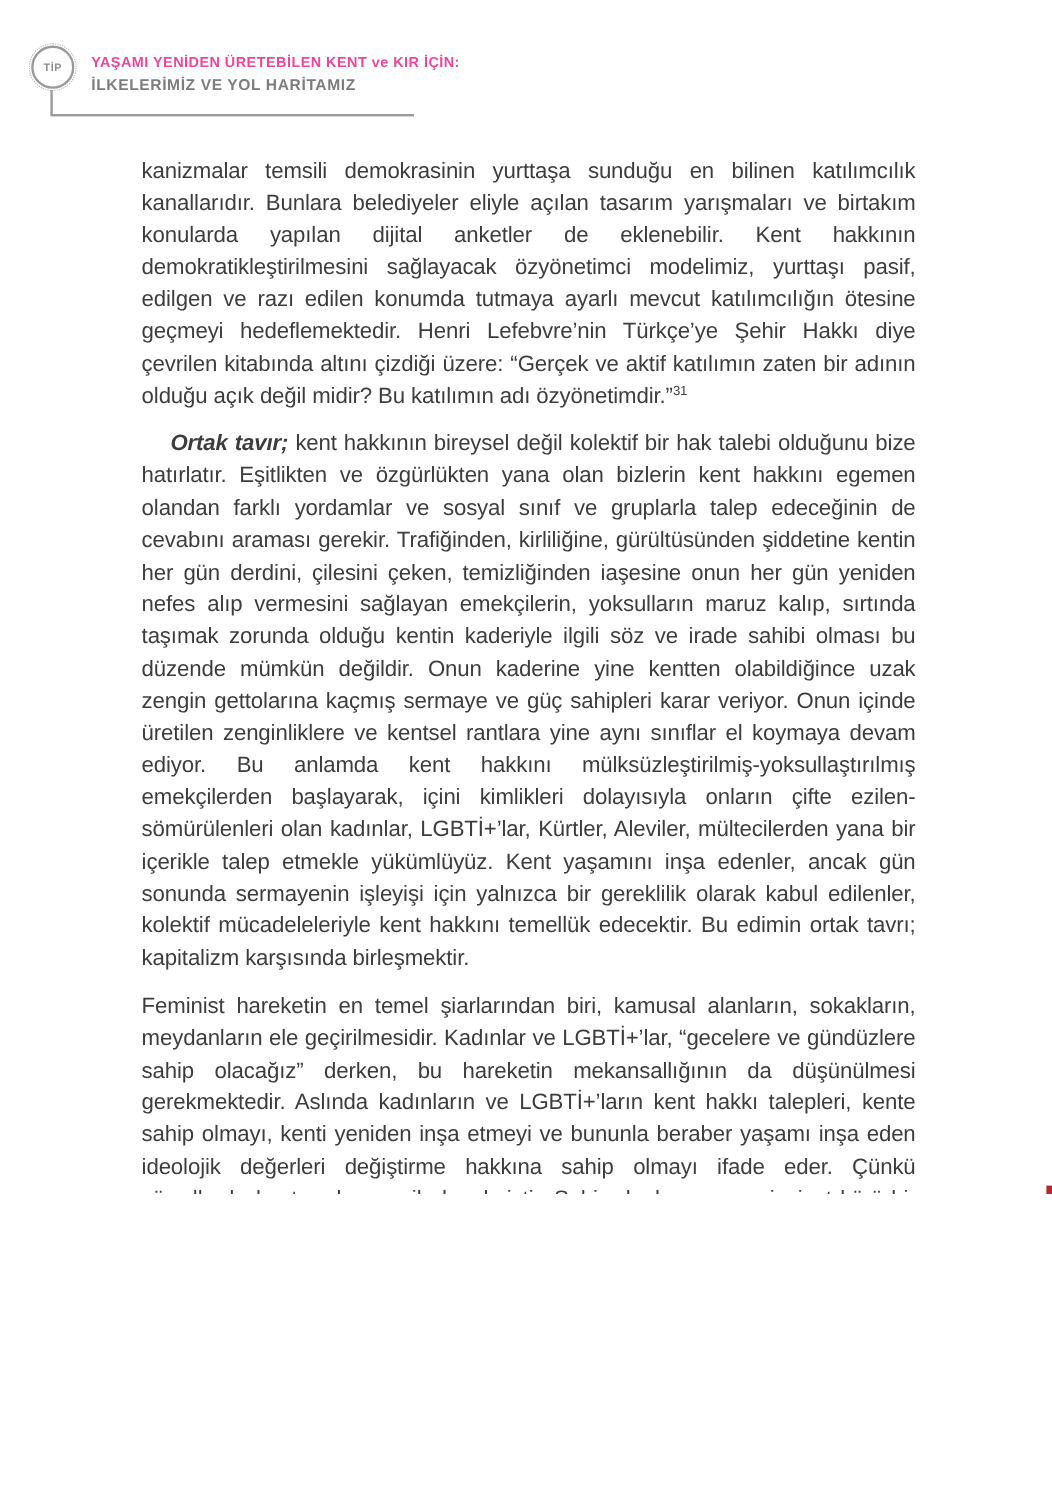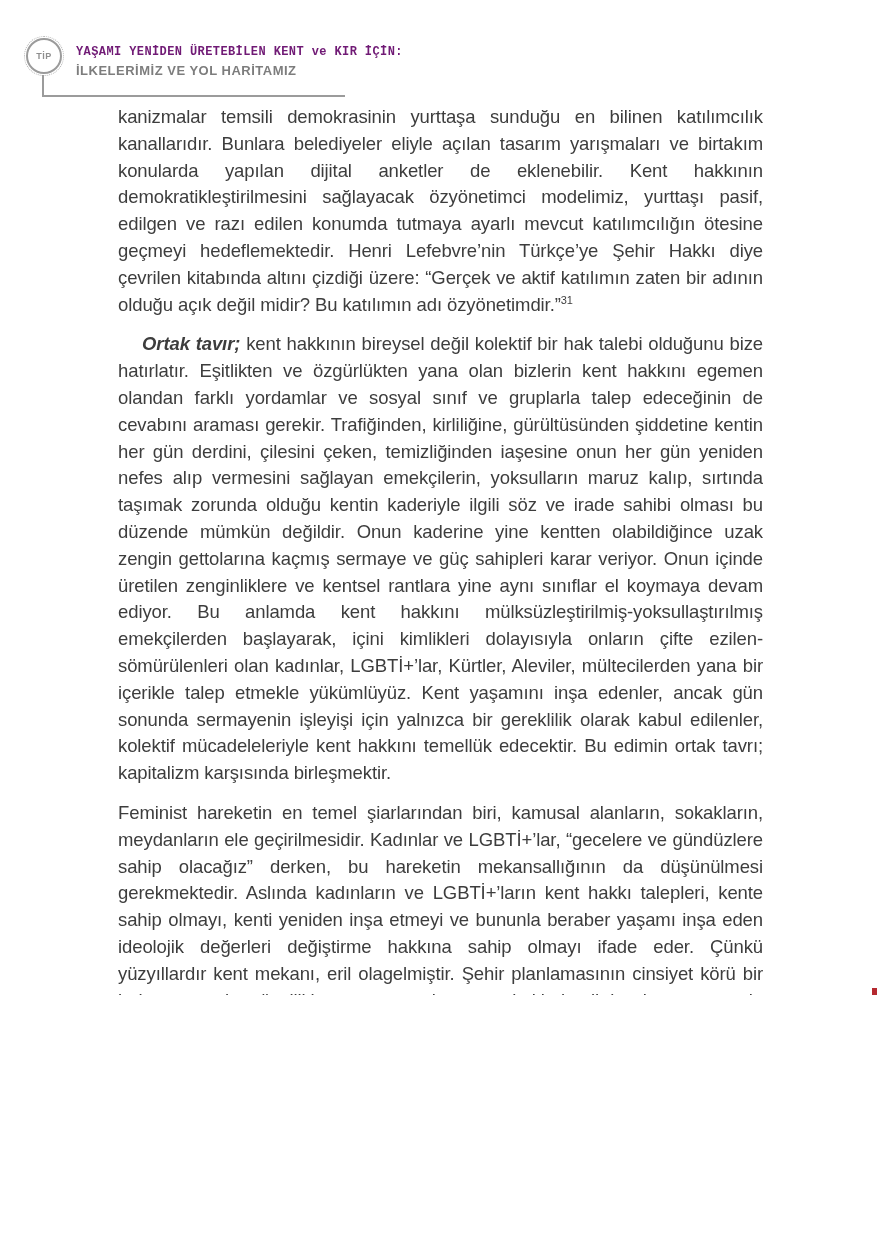--- a/index.html
+++ b/index.html
@@ -24,26 +24,26 @@
 
   .logo-stem {
     position:absolute; left:42px; top:75px; height:21px; width:0;
     border-left:2px solid #9b9b9b;
   }
   .header-rule {
     position:absolute; left:42px; top:95px; width:303px; height:0;
     border-top:2px solid #9b9b9b;
   }
   .htexts { position:absolute; left:76px; top:45px; }
-  .h1 { font-size:12px; font-weight:600; color:#701a75; letter-spacing:0.4px;font-family:Liberation Mono, monospace; }
+  .h1 { font-size:12px; font-weight:600; color:#ec4899; letter-spacing:0.4px; }
   .h2 { font-size:13px; font-weight:700; color:#7d7d7d; letter-spacing:0.5px; margin-top:4px; }
 
   
   .body-col {
-    position:absolute; left:118px; top:104px; width:645px; max-height:984px;
+    position:absolute; left:118px; top:129px; width:645px; max-height:984px;
     overflow:hidden;
     color:#3d3d3d; font-size:18.5px; line-height:26.8px;
     text-align:justify; letter-spacing:-0.1px;
   }
   .para { margin:0; }
   .para + .para { margin-top:13px; }
   .lead { font-weight:700; font-style:italic;margin-left:24px; }
   sup.fnref { font-size:11px; line-height:0; vertical-align:super; }
 
   

